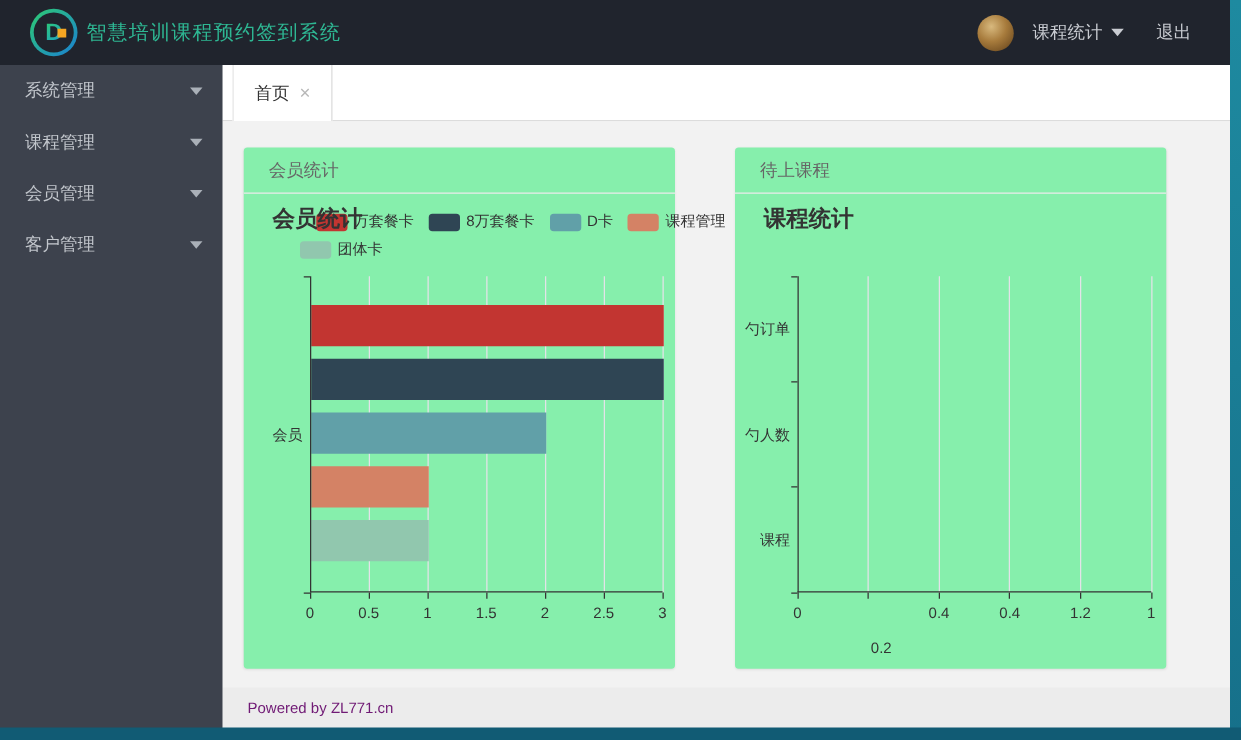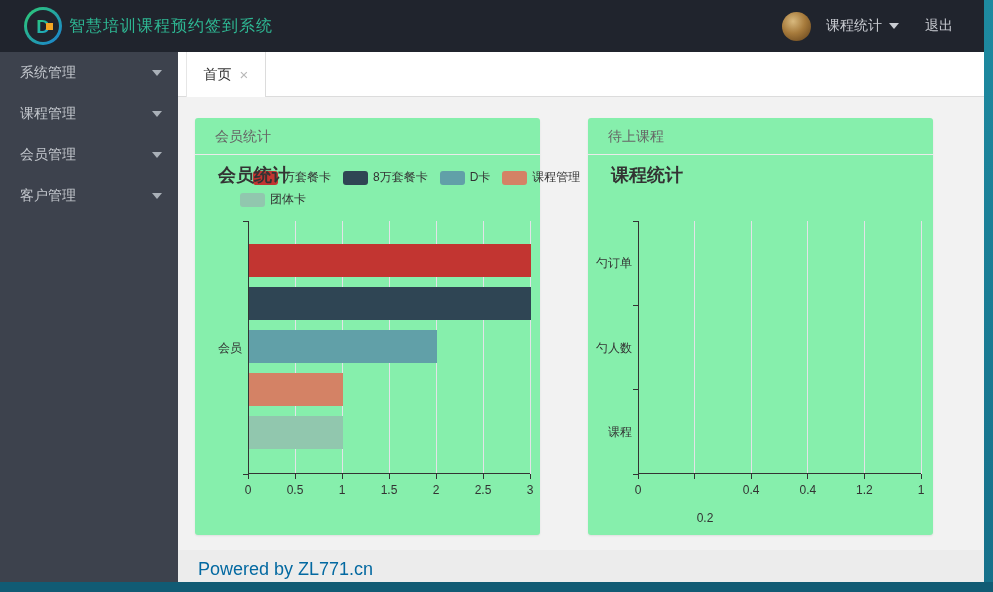--- a/index.html
+++ b/index.html
@@ -49,21 +49,21 @@
   .gridline{position:absolute;top:0;width:1px;background:#e3e3e8;}
   .bar{position:absolute;left:1px;}
   .axis-y{position:absolute;left:0;top:0;width:1px;height:100%;background:#333;}
   .axis-x{position:absolute;left:0;bottom:0;width:100%;height:1px;background:#333;}
   .tick-x{position:absolute;width:1px;height:5px;background:#333;}
   .tick-y{position:absolute;left:-5px;width:5px;height:1px;background:#333;}
   .xlabel{position:absolute;width:40px;text-align:center;font-size:12px;color:#333;}
   .ylabel{position:absolute;left:-46px;width:40px;text-align:right;font-size:12px;color:#333;white-space:nowrap;}
 
   
-  .footer{position:absolute;left:178px;top:550px;width:806px;height:33px;background:#ececec;font-size:18px;color:#0369a1;}
+  .footer{position:absolute;left:178px;top:550px;width:806px;height:33px;background:#ececec;font-size:12px;color:#701a75;}
   .footer span{position:absolute;left:20px;top:9px;}
 
   
   .scroll-right{position:absolute;right:0;top:0;width:9px;height:592px;background:linear-gradient(180deg,#1e8aa0,#16708a);z-index:6;cursor:pointer;}
   .scroll-bottom{position:absolute;left:0;top:582px;width:993px;height:10px;background:#115b74;z-index:7;cursor:pointer;}
 </style>
 </head>
 <body>
 
 <div class="app">

